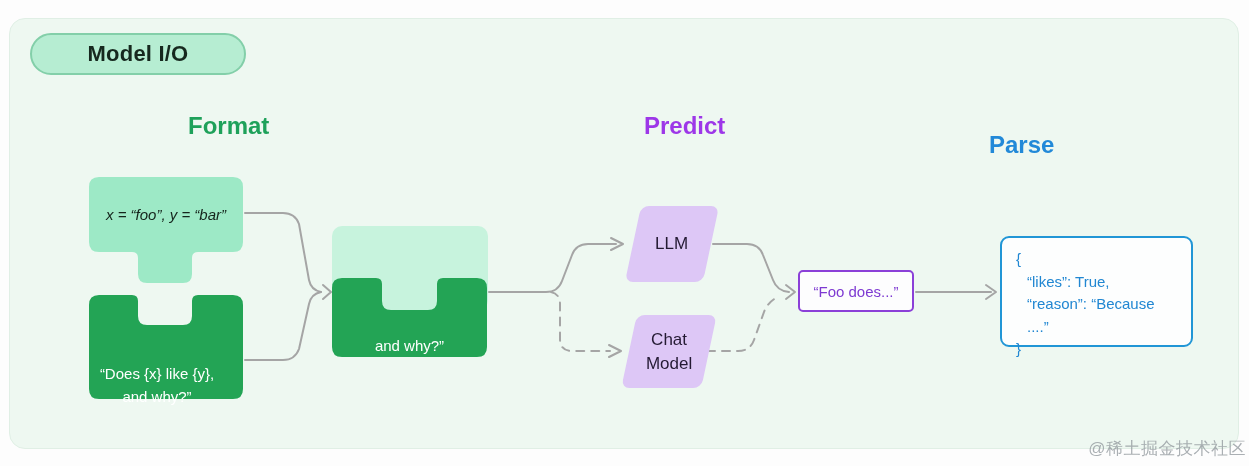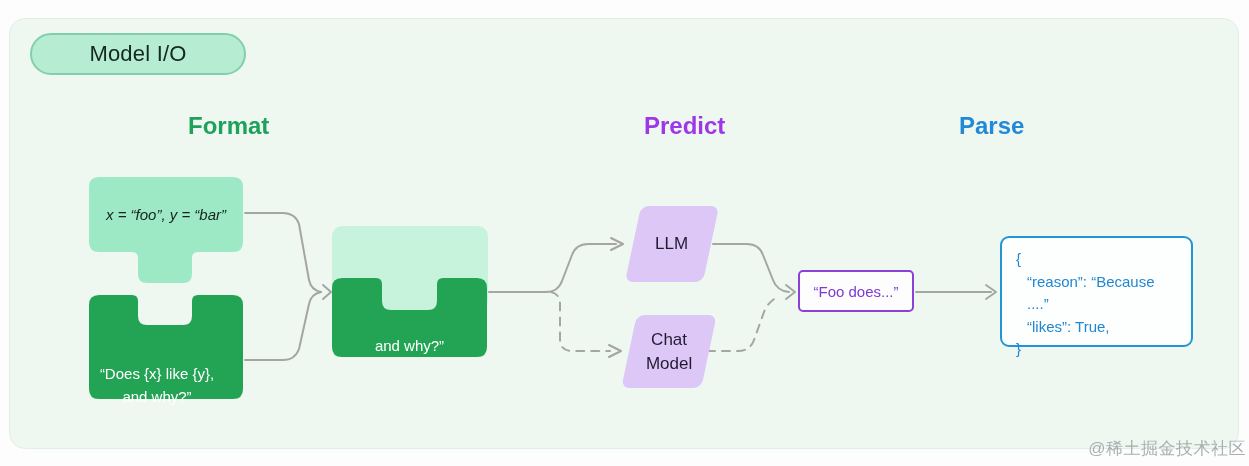--- a/index.html
+++ b/index.html
@@ -31,30 +31,30 @@
     background:var(--panel-bg);
     border:1px solid #e0efe5;
     border-radius:16px;
   }
   .title-pill{
     position:absolute;left:30px;top:33px;width:216px;height:42px;
     background:var(--pill-bg);
     border:2px solid var(--pill-border);
     border-radius:22px;
     display:flex;align-items:center;justify-content:center;
-    font-size:22px;font-weight:normal;color:#16281e;
+    font-size:22px;font-weight:bold;color:#16281e;
     letter-spacing:.2px;
   }
   .col-header{
     position:absolute;top:112px;width:200px;height:30px;
     font-size:24px;font-weight:bold;
   }
   .col-format{left:188px;color:var(--format-accent);}
   .col-predict{left:644px;color:var(--predict-accent);}
-  .col-parse{left:959px;color:var(--parse-accent);}
+  .col-parse{left:989px;color:var(--parse-accent);margin-top:19px;}
 
   svg.diagram{position:absolute;inset:0;width:1249px;height:466px;pointer-events:none;}
   .shape-light{fill:var(--light-green);}
   .shape-lighter{fill:var(--lighter-green);}
   .shape-dark{fill:var(--dark-green);}
   .edge{stroke:var(--arrow-gray);stroke-width:2;fill:none;stroke-linecap:round;stroke-linejoin:round;}
   .edge.dashed{stroke-dasharray:8 7;}
 
   .node-text{
     position:absolute;display:flex;flex-direction:column;
@@ -166,20 +166,20 @@
       <div>Model</div>
     </div>
   </div>
 
   <div class="output-box">
     <span>“Foo does...”</span>
   </div>
 
   <div class="parse-box">
     <div>{</div>
+    <div class="indent">“likes”: True,</div>
     <div class="indent">“reason”: “Because ....”</div>
-    <div class="indent">“likes”: True,</div>
     <div>}</div>
   </div>
 
   <div class="watermark">@稀土掘金技术社区</div>
 
 </div>
 
 </body></html>

